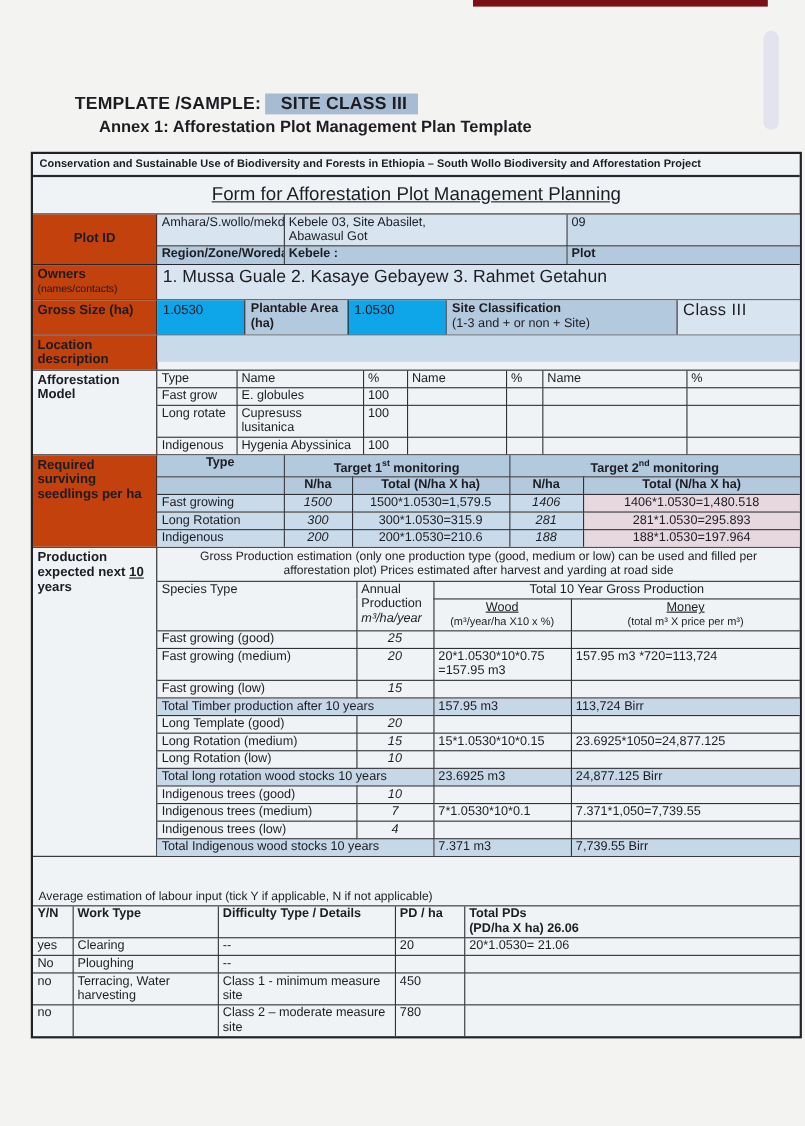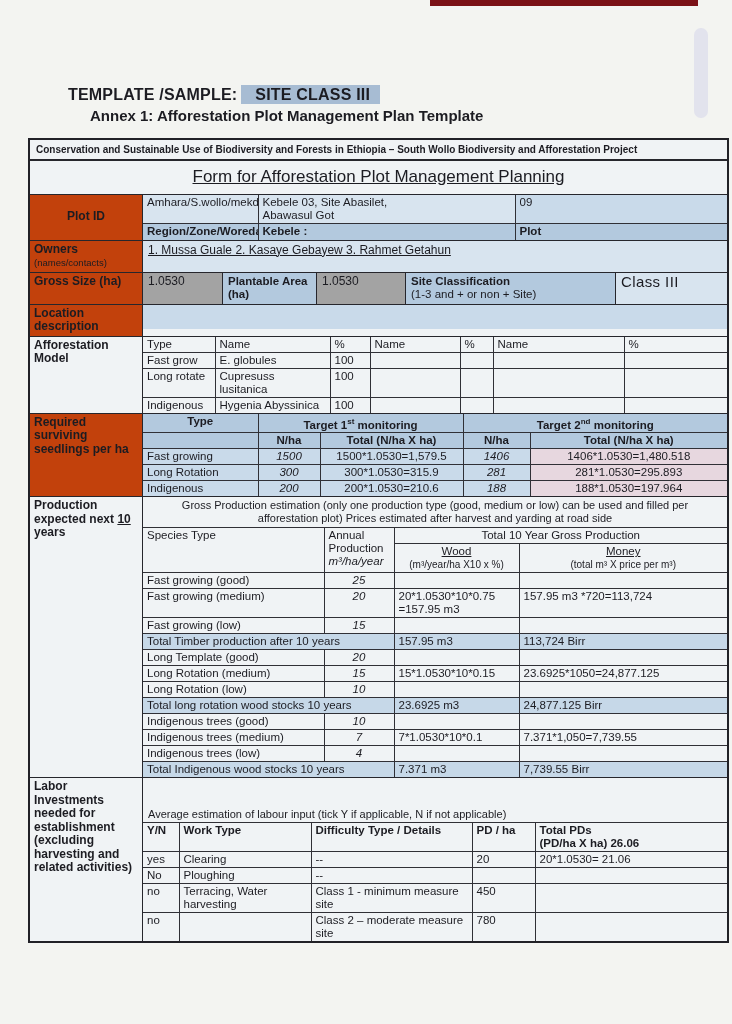--- a/index.html
+++ b/index.html
@@ -24,34 +24,34 @@
   .sec { display:flex; border-top:1.8px solid #26262c; align-items:stretch; }
   .lbl { width:113px; flex:0 0 113px; border-right:1.8px solid #26262c; padding:2px 4px;
          font-size:12px; font-weight:bold; line-height:13.5px; box-sizing:border-box; }
   .lbl.c { display:flex; align-items:center; justify-content:center; text-align:center; }
   .cnt { flex:1; min-width:0; display:flex; flex-direction:column; }
   .blue   { background:#c2410c; }
   .blue2  { background:#b3c9de; }
   .bl-lt  { background:#c9daea; }
   .bl-pl  { background:#d8e4ef; }
   .pinkc  { background:#e7d7df; }
-  .whit   { background:#a3a3a3; }
+  .whit   { background:#0ea5e9; }
 
   table.t { width:100%; border-collapse:collapse; table-layout:fixed; }
   table.t td { border:1.5px solid #303036; padding:1px 4px; font-size:11.5px; line-height:13px;
                vertical-align:top; overflow:hidden; box-sizing:border-box; }
   table.t tr:first-child td { border-top:none; }
   table.t tr:last-child td  { border-bottom:none; }
   table.t td:first-child { border-left:none; }
   table.t td:last-child  { border-right:none; }
 
   .pa td { height:29px; }
   .pb td { height:16px; font-weight:bold; }
   .block { display:block; }
-  .owners-val { flex:1; padding:2px 5px; font-size:12px; height:24px;text-decoration:underline; }
+  .owners-val { flex:1; padding:2px 5px; font-size:16px; height:24px; }
   .sub { font-size:9.5px; font-weight:normal; }
 
   .gross { }
   .gc { padding:2px 5px; font-size:11.5px; line-height:13px; box-sizing:border-box; min-height:31px; }
   .gc + .gc { border-left:1.8px solid #26262c; }
   .gv1 { width:79px; flex:0 0 79px; font-size:12px; }
   .gpl { width:94px; flex:0 0 94px; font-weight:bold; }
   .gv2 { width:89px; flex:0 0 89px; font-size:12px; }
   .gsc { width:210px; flex:0 0 210px; font-weight:bold; }
   .gcv { flex:1; font-size:15px; letter-spacing:.4px; }
@@ -352,21 +352,20 @@
             <td colspan="2">Total Indigenous wood stocks 10 years</td>
             <td>7.371  m3</td>
             <td>7,739.55  Birr</td>
           </tr>
         </tbody>
           </table>
       </div>
     </div>
 
     <div class="sec">
-      <div class="lbl">Labor Investments needed for establishment (excluding harvesting and related activities)</div>
       <div class="cnt">
         <div class="lnote">Average estimation of labour input (tick Y if applicable, N if not applicable)</div>
         <table class="t labor">
           <colgroup>
               <col style="width:36px">
               <col style="width:132px">
               <col style="width:161px">
               <col style="width:63px">
               <col>
             </colgroup>

